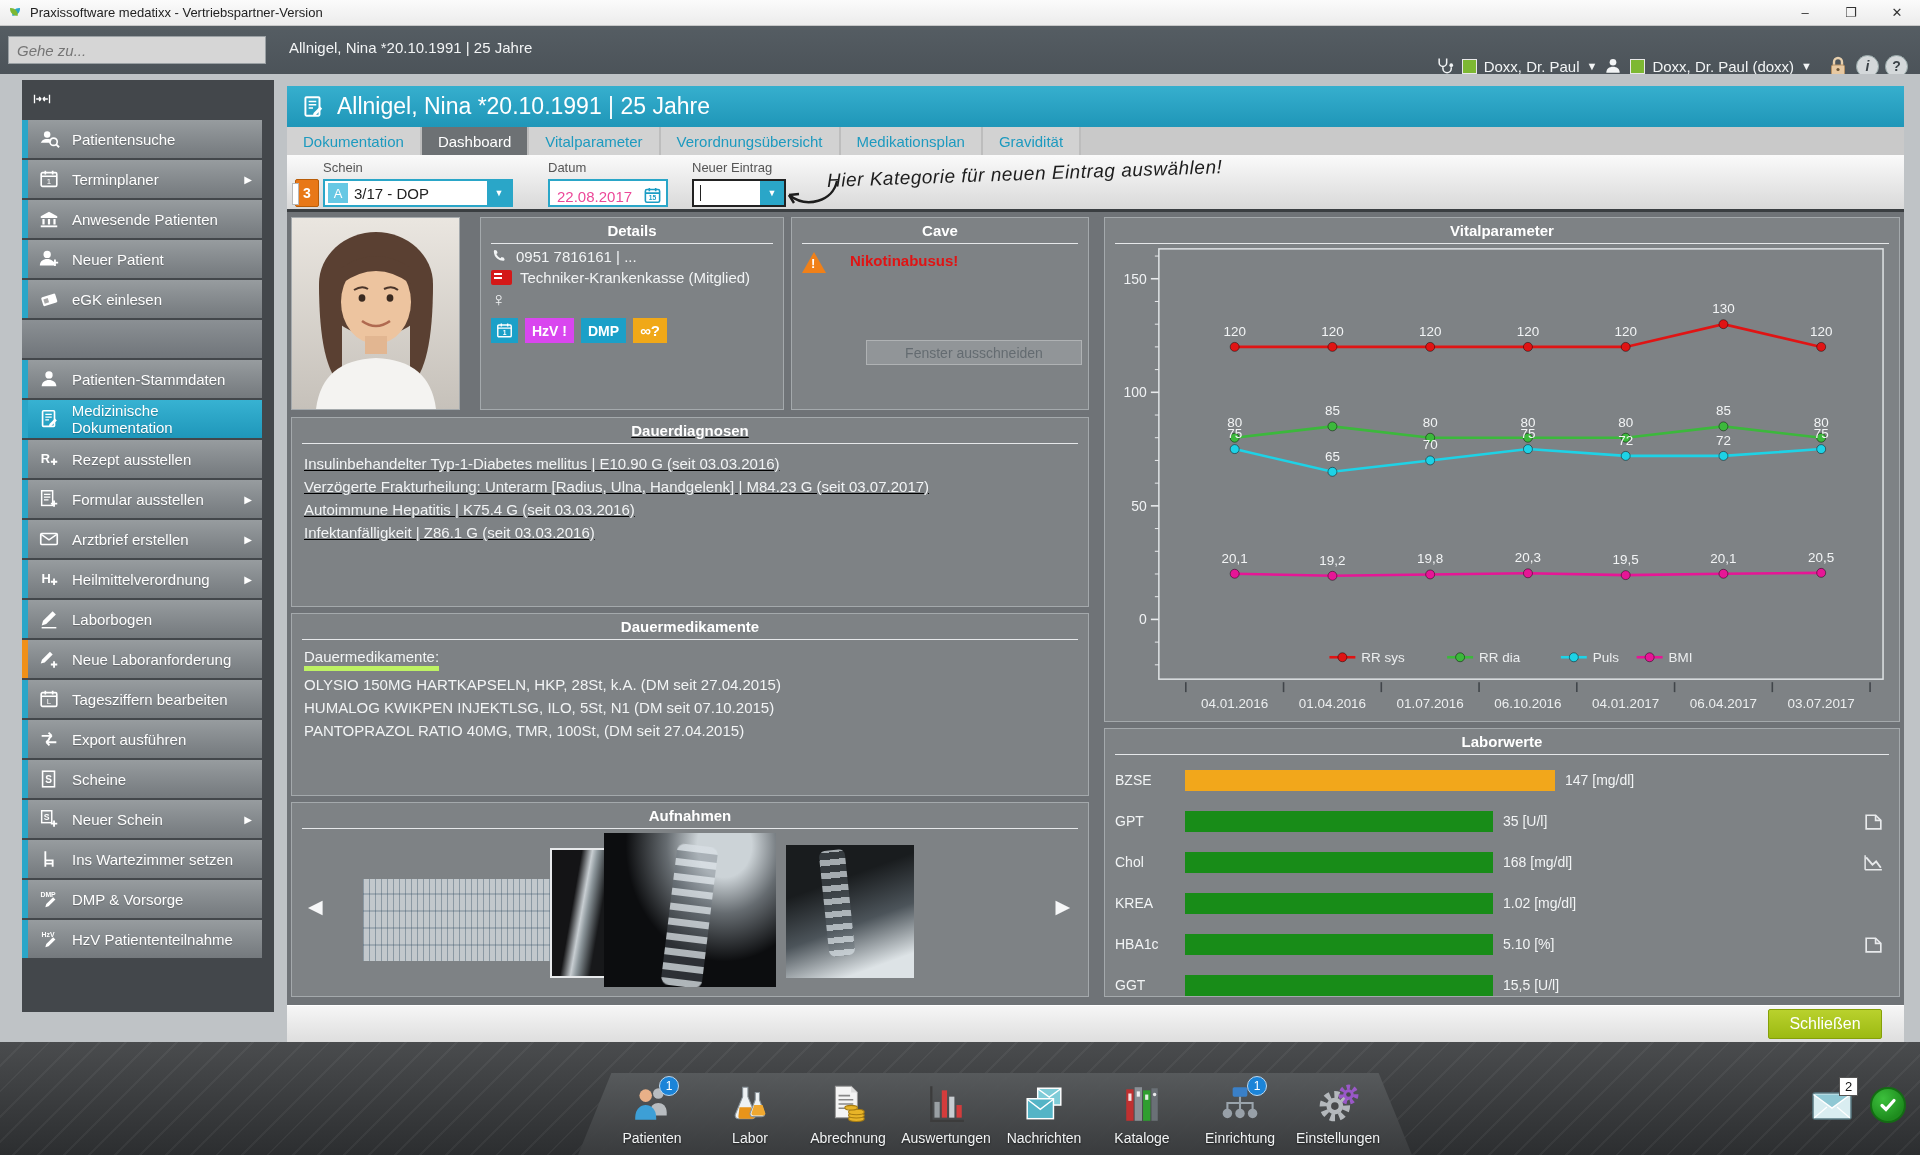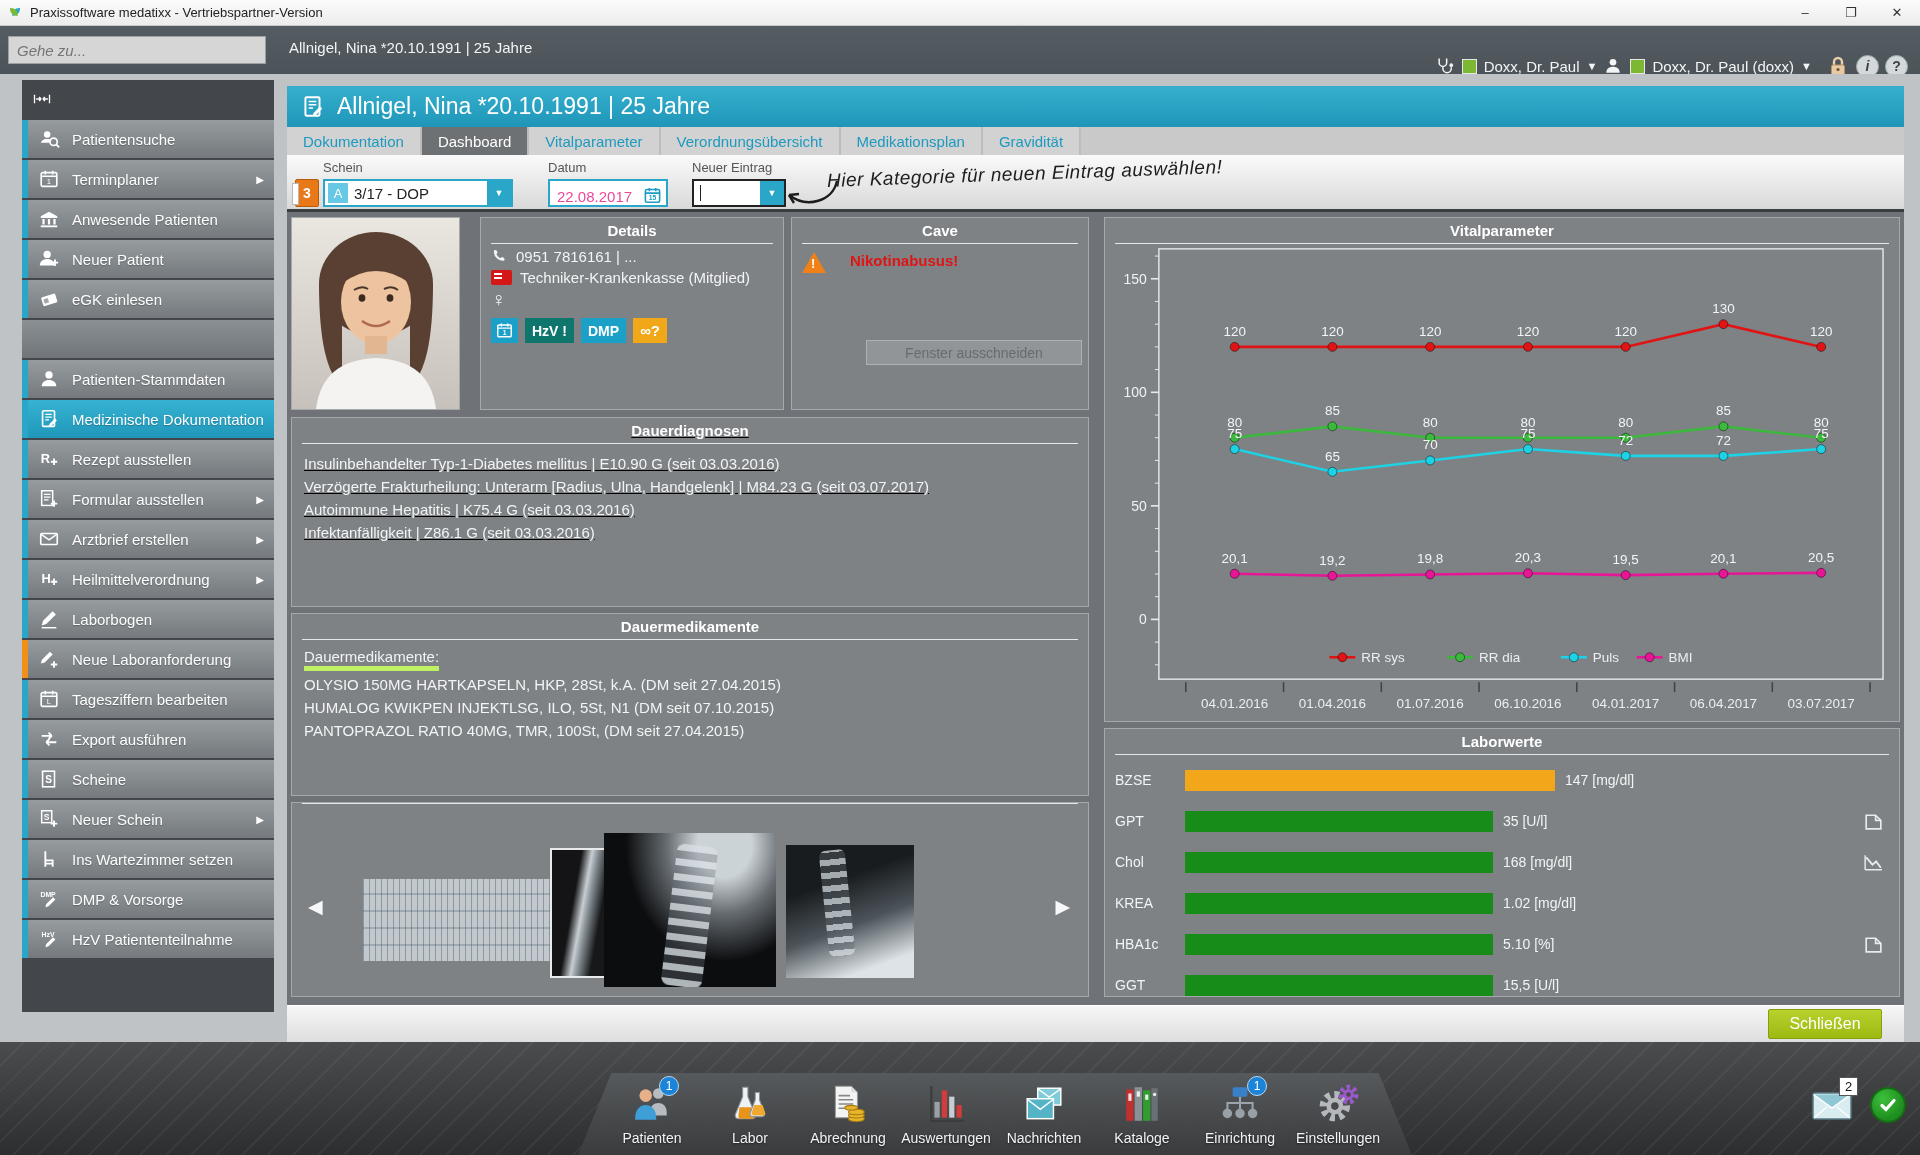--- a/index.html
+++ b/index.html
@@ -34,21 +34,21 @@
   .round-ic { width:23px; height:23px; border-radius:50%; background:#d4d8da;
     color:#3c4348; font-weight:bold; font-size:14px; display:flex; align-items:center;
     justify-content:center; border:1px solid #9aa; }
 
   
   #winbody { position:absolute; left:0; top:74px; width:1920px; height:968px;
     background:#bfc3c6; }
 
   
   #sidebar { position:absolute; left:22px; top:6px; width:252px; height:932px;
-    background:#43474b; padding:4px 0 0 0; }
+    background:#43474b; padding:4px 12px 0 0; }
   .sb-collapse { height:26px; margin:2px 6px 8px 10px; display:flex; align-items:center;
     color:#e8eaec; }
   .sb-item { position:relative; height:38px; margin-bottom:2px; display:flex;
     align-items:center; background:linear-gradient(180deg,#979c9f,#74797d);
     border-left:6px solid #2aa6c8; padding-left:10px; color:#fff; font-size:15px;
     cursor:pointer; }
   .sb-item.accent-orange { border-left-color:#f09018; }
   .sb-item.active { background:linear-gradient(180deg,#37b2d2,#1f97ba); }
   .sb-ic { width:30px; height:24px; display:flex; align-items:center; color:#fff; }
   .ic24 { width:22px; height:22px; color:#fff; }
@@ -110,21 +110,21 @@
     padding:4px 10px 0 10px; }
   .ph-ic16 { width:17px; height:17px; color:#f2f4f5; }
   .ins-card { width:21px; height:15px; background:#d41818; border-radius:2px; position:relative; }
   .ins-card::before { content:""; position:absolute; left:3px; top:3px; width:8px; height:2px;
     background:#fff; box-shadow:0 4px 0 #fff; }
   .d-gender { color:#f2f4f5; font-size:20px; padding:2px 10px 0 10px; }
   #d-badges { display:flex; gap:7px; padding:7px 10px 0 10px; }
   .dbadge { height:25px; display:flex; align-items:center; justify-content:center;
     color:#fff; font-weight:bold; font-size:14px; padding:0 7px; cursor:pointer; }
   .dbadge.calendar { width:27px; background:#1ba0c8; padding:0; }
-  .dbadge.hzv { background:#0f766e; }
+  .dbadge.hzv { background:#d946ef; }
   .dbadge.dmp { background:#1ba0c8; }
   .dbadge.infinity { background:#f0a818; font-size:15px; }
 
   .cave-warn { display:flex; align-items:flex-start; gap:24px; padding:8px 10px 0 10px; }
   .warn-tri { position:relative; width:0; height:0; border-left:12px solid transparent;
     border-right:12px solid transparent; border-bottom:21px solid #f08018; }
   .warn-tri::after { content:"!"; position:absolute; left:-3px; top:4px; color:#fff;
     font-weight:bold; font-size:13px; }
   .cave-text { color:#e01414; font-weight:bold; font-size:15px; }
   .ghost-btn { position:absolute; left:74px; top:122px; width:216px; height:25px;
@@ -679,20 +679,21 @@
         <div class="p-rule"></div>
         <span class="dm-h">Dauermedikamente:</span>
         <div class="list" id="dm-list" style="padding-top:2px">
             <div>OLYSIO 150MG HARTKAPSELN, HKP, 28St, k.A. (DM seit 27.04.2015)</div>
             <div>HUMALOG KWIKPEN INJEKTLSG, ILO, 5St, N1 (DM seit 07.10.2015)</div>
             <div>PANTOPRAZOL RATIO 40MG, TMR, 100St,  (DM seit 27.04.2015)</div>
           </div>
       </section>
 
       <section class="panel auf">
+        <div class="p-title">Aufnahmen</div>
         <div class="p-rule"></div>
         <span class="car-arrow" style="left:16px">◀</span>
         <div class="xr xr-ecg"></div>
         <div class="xr xr-arms">
           <div class="xr-arm"></div>
           <div class="xr-arm"></div>
         </div>
         <div class="xr xr-spine-main"></div>
         <div class="xr xr-spine-side"></div>
         <span class="car-arrow" style="right:18px">▶</span>

